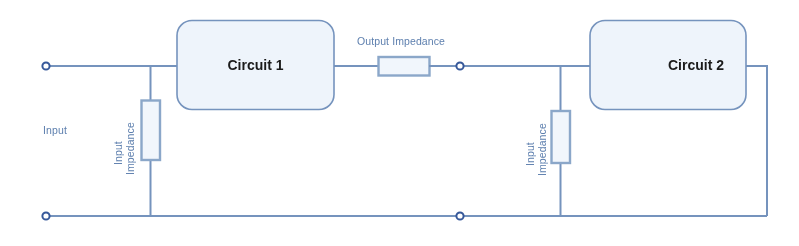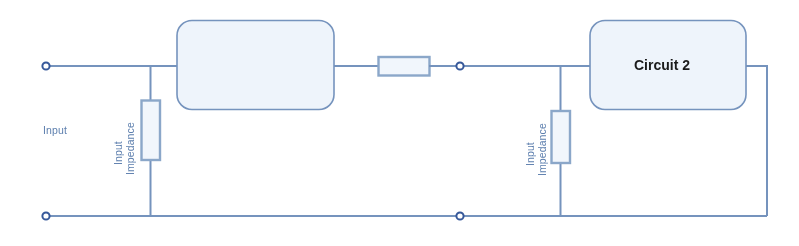--- a/index.html
+++ b/index.html
@@ -106,25 +106,27 @@
 
     <line class="wire" x1="50" y1="216" x2="456" y2="216"></line>
     <line class="wire" x1="464" y1="216" x2="767" y2="216"></line>
 
     <circle class="terminal-dot" cx="46" cy="66" r="3.6"></circle>
     <circle class="terminal-dot" cx="46" cy="216" r="3.6"></circle>
     <circle class="terminal-dot" cx="460" cy="66" r="3.6"></circle>
     <circle class="terminal-dot" cx="460" cy="216" r="3.6"></circle>
   </svg>
 
+  <div class="block-label" style="left:177px; top:57px; width:157px;">Circuit 1</div>
 
-  <div class="block-label" style="left:570px; top:57px; width:136px;padding-left:24px;">Circuit 2</div>
+  <div class="block-label" style="left:604px; top:57px; width:136px;padding-left:24px;">Circuit 2</div>
 
   <div class="note-label centered" style="left:18px; top:124px; width:74px;">Input</div>
 
   <div class="note-label vertical" style="left:112px; top:165px;">Input</div>
   <div class="note-label vertical" style="left:124px; top:175px;">Impedance</div>
 
   <div class="note-label vertical" style="left:524px; top:166px;">Input</div>
   <div class="note-label vertical" style="left:536px; top:176px;">Impedance</div>
 
+  <div class="note-label" style="left:357px; top:35px;">Output Impedance</div>
 
 </div>
 
 </body></html>

